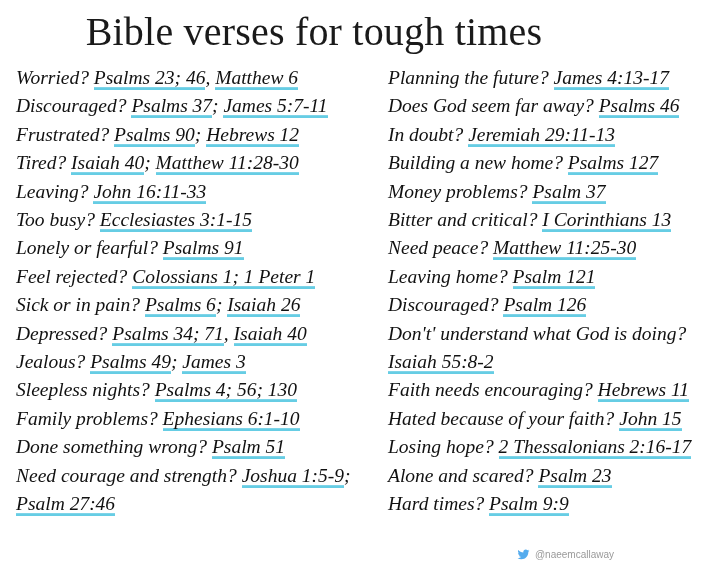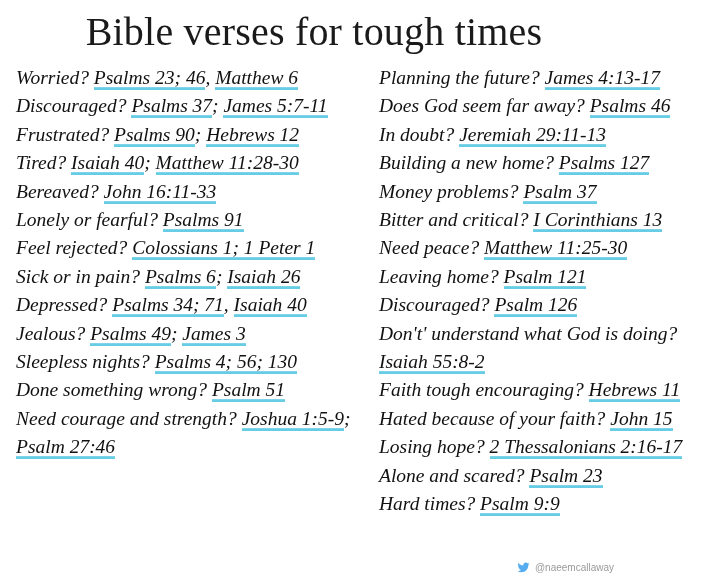--- a/index.html
+++ b/index.html
@@ -28,21 +28,21 @@
     line-height: 48px;
     font-weight: normal;
     color: #1a1a1a;
     margin: 4px 0 8px 0;
     letter-spacing: 0.2px;
   }
   .columns {
     display: flex;
     flex-direction: row;
     align-items: flex-start;
-    gap: 7px;
+    gap: 16px;
   }
   .col {
     flex: 0 0 auto;
     width: 350px;
     padding-left: 6px;
     box-sizing: border-box;
   }
   .col.right {
     padding-left: 12px;
   }
@@ -65,21 +65,21 @@
     box-shadow: inset 0 -1px 0 0 #7fd4e8;
     border-bottom: 2px solid #66cde4;
     padding-bottom: 0px;
   }
   .sep {
     color: #111111;
   }
   .credit {
     position: absolute;
     right: 14px;
-    bottom: 2px;
+    bottom: 15px;
     display: flex;
     align-items: center;
     gap: 5px;
     font-family: "Liberation Sans", sans-serif;
     font-style: normal;
     font-size: 10px;
     color: #9a9a9a;
   }
   .credit .bird {
     width: 13px;
@@ -93,42 +93,44 @@
 <div class="page">
 
   <h1 class="title">Bible verses for tough times</h1>
 
   <div class="columns">
     <div class="col left" id="col-left">
         <div class="entry"><span class="q">Worried?</span> <span class="ref">Psalms 23; 46</span><span class="sep">, </span><span class="ref">Matthew 6</span></div>
         <div class="entry"><span class="q">Discouraged?</span> <span class="ref">Psalms 37</span><span class="sep">; </span><span class="ref">James 5:7-11</span></div>
         <div class="entry"><span class="q">Frustrated?</span> <span class="ref">Psalms 90</span><span class="sep">;  </span><span class="ref">Hebrews 12</span></div>
         <div class="entry"><span class="q">Tired?</span> <span class="ref">Isaiah 40</span><span class="sep">; </span><span class="ref">Matthew 11:28-30</span></div>
-        <div class="entry"><span class="q">Bereaved?</span> <span class="ref">John 16:11-33</span></div>
+        <div class="entry"><span class="q">Leaving?</span> <span class="ref">John 16:11-33</span></div>
+        <div class="entry"><span class="q">Too busy?</span> <span class="ref">Ecclesiastes 3:1-15</span></div>
         <div class="entry"><span class="q">Lonely or fearful?</span> <span class="ref">Psalms 91</span></div>
         <div class="entry"><span class="q">Feel rejected?</span> <span class="ref">Colossians 1; 1 Peter 1</span></div>
         <div class="entry"><span class="q">Sick or in pain?</span> <span class="ref">Psalms 6</span><span class="sep">; </span><span class="ref">Isaiah 26</span></div>
         <div class="entry"><span class="q">Depressed?</span> <span class="ref">Psalms 34; 71</span><span class="sep">, </span><span class="ref">Isaiah 40</span></div>
         <div class="entry"><span class="q">Jealous?</span> <span class="ref">Psalms 49</span><span class="sep">; </span><span class="ref">James 3</span></div>
         <div class="entry"><span class="q">Sleepless nights?</span> <span class="ref">Psalms 4; 56; 130</span></div>
+        <div class="entry"><span class="q">Family problems?</span> <span class="ref">Ephesians 6:1-10</span></div>
         <div class="entry"><span class="q">Done something wrong?</span> <span class="ref">Psalm 51</span></div>
         <div class="entry"><span class="q">Need courage and strength?</span> <span class="ref">Joshua 1:5-9</span><span class="sep">; </span><span class="ref">Psalm 27:46</span></div>
       </div>
     <div class="col right" id="col-right">
         <div class="entry"><span class="q">Planning the future?</span> <span class="ref">James 4:13-17</span></div>
         <div class="entry"><span class="q">Does God seem far away?</span> <span class="ref">Psalms 46</span></div>
         <div class="entry"><span class="q">In doubt?</span> <span class="ref">Jeremiah 29:11-13</span></div>
         <div class="entry"><span class="q">Building a new home?</span> <span class="ref">Psalms 127</span></div>
         <div class="entry"><span class="q">Money problems?</span> <span class="ref">Psalm 37</span></div>
         <div class="entry"><span class="q">Bitter and critical?</span> <span class="ref">I Corinthians 13</span></div>
         <div class="entry"><span class="q">Need peace?</span> <span class="ref">Matthew 11:25-30</span></div>
         <div class="entry"><span class="q">Leaving home?</span> <span class="ref">Psalm 121</span></div>
         <div class="entry"><span class="q">Discouraged?</span> <span class="ref">Psalm 126</span></div>
         <div class="entry"><span class="q">Don't' understand what God is doing?</span> <span class="ref">Isaiah 55:8-2</span></div>
-        <div class="entry"><span class="q">Faith tough encouraging?</span> <span class="ref">Hebrews 11</span></div>
+        <div class="entry"><span class="q">Faith needs encouraging?</span> <span class="ref">Hebrews 11</span></div>
         <div class="entry"><span class="q">Hated because of your faith?</span> <span class="ref">John 15</span></div>
         <div class="entry"><span class="q">Losing hope?</span> <span class="ref">2 Thessalonians 2:16-17</span></div>
         <div class="entry"><span class="q">Alone and scared?</span> <span class="ref">Psalm 23</span></div>
         <div class="entry"><span class="q">Hard times?</span> <span class="ref">Psalm 9:9</span></div>
       </div>
   </div>
 
   <div class="credit">
     <span class="bird">
       <svg viewBox="0 0 24 24" width="13" height="13" aria-hidden="true">

